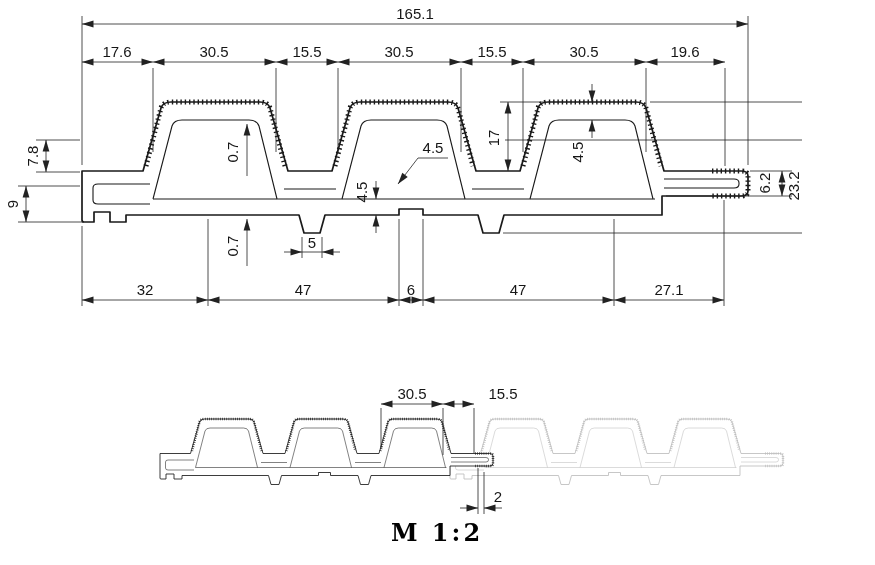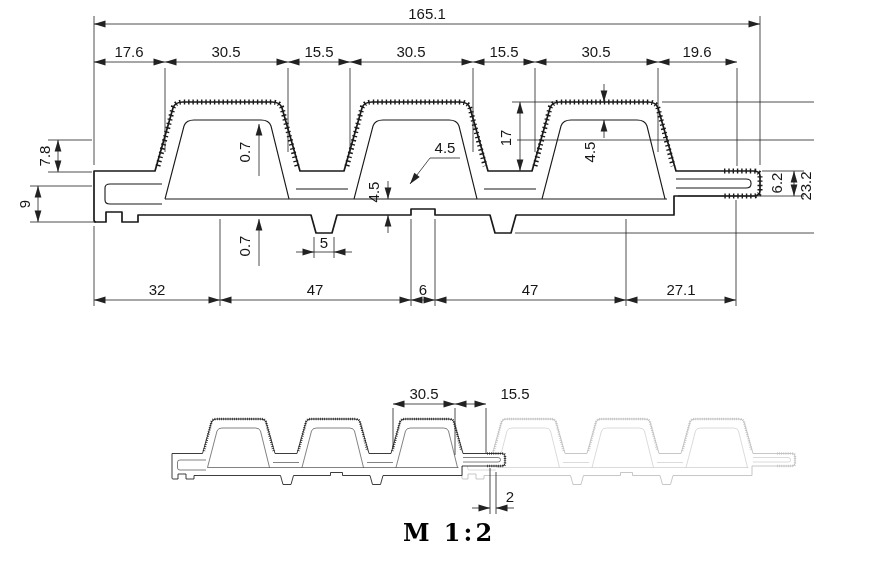--- a/index.html
+++ b/index.html
@@ -1,17 +1,17 @@
 <!DOCTYPE html>
 <html style="--line: #1a1a1a; --ghost: #bdbdbd; --dim: #222222; --bg: #ffffff;"><head>
 <meta charset="utf-8">
 <style>
   html,body{margin:0;padding:0;background:#fff;}
   .stage{width:802px;height:565px;position:relative;background:var(--bg,#ffffff);overflow:hidden;
-         font-family:"Liberation Sans",sans-serif;margin-left:12px;}
+         font-family:"Liberation Sans",sans-serif;}
   svg{display:block;}
   .outline{fill:#ffffff;stroke:currentColor;stroke-width:1.7;stroke-linejoin:round;}
   .inner{fill:none;stroke:currentColor;stroke-width:1.1;stroke-linejoin:round;}
   .serr{fill:none;stroke:currentColor;stroke-width:5;stroke-dasharray:1.4 2.9;stroke-linecap:butt;}
   .ink{color:var(--line,#1a1a1a);}
   .ghost{color:var(--ghost,#bdbdbd);}
   .dim,.ext{stroke:var(--dim,#222222);stroke-width:0.8;fill:none;}
   .ldr{stroke:var(--dim,#222222);stroke-width:0.8;fill:none;}
   .dt{font-family:"Liberation Sans",sans-serif;font-size:15px;fill:#161616;text-anchor:middle;}
   .caption{font-family:"DejaVu Serif",serif;font-size:24px;font-weight:bold;letter-spacing:3px;

